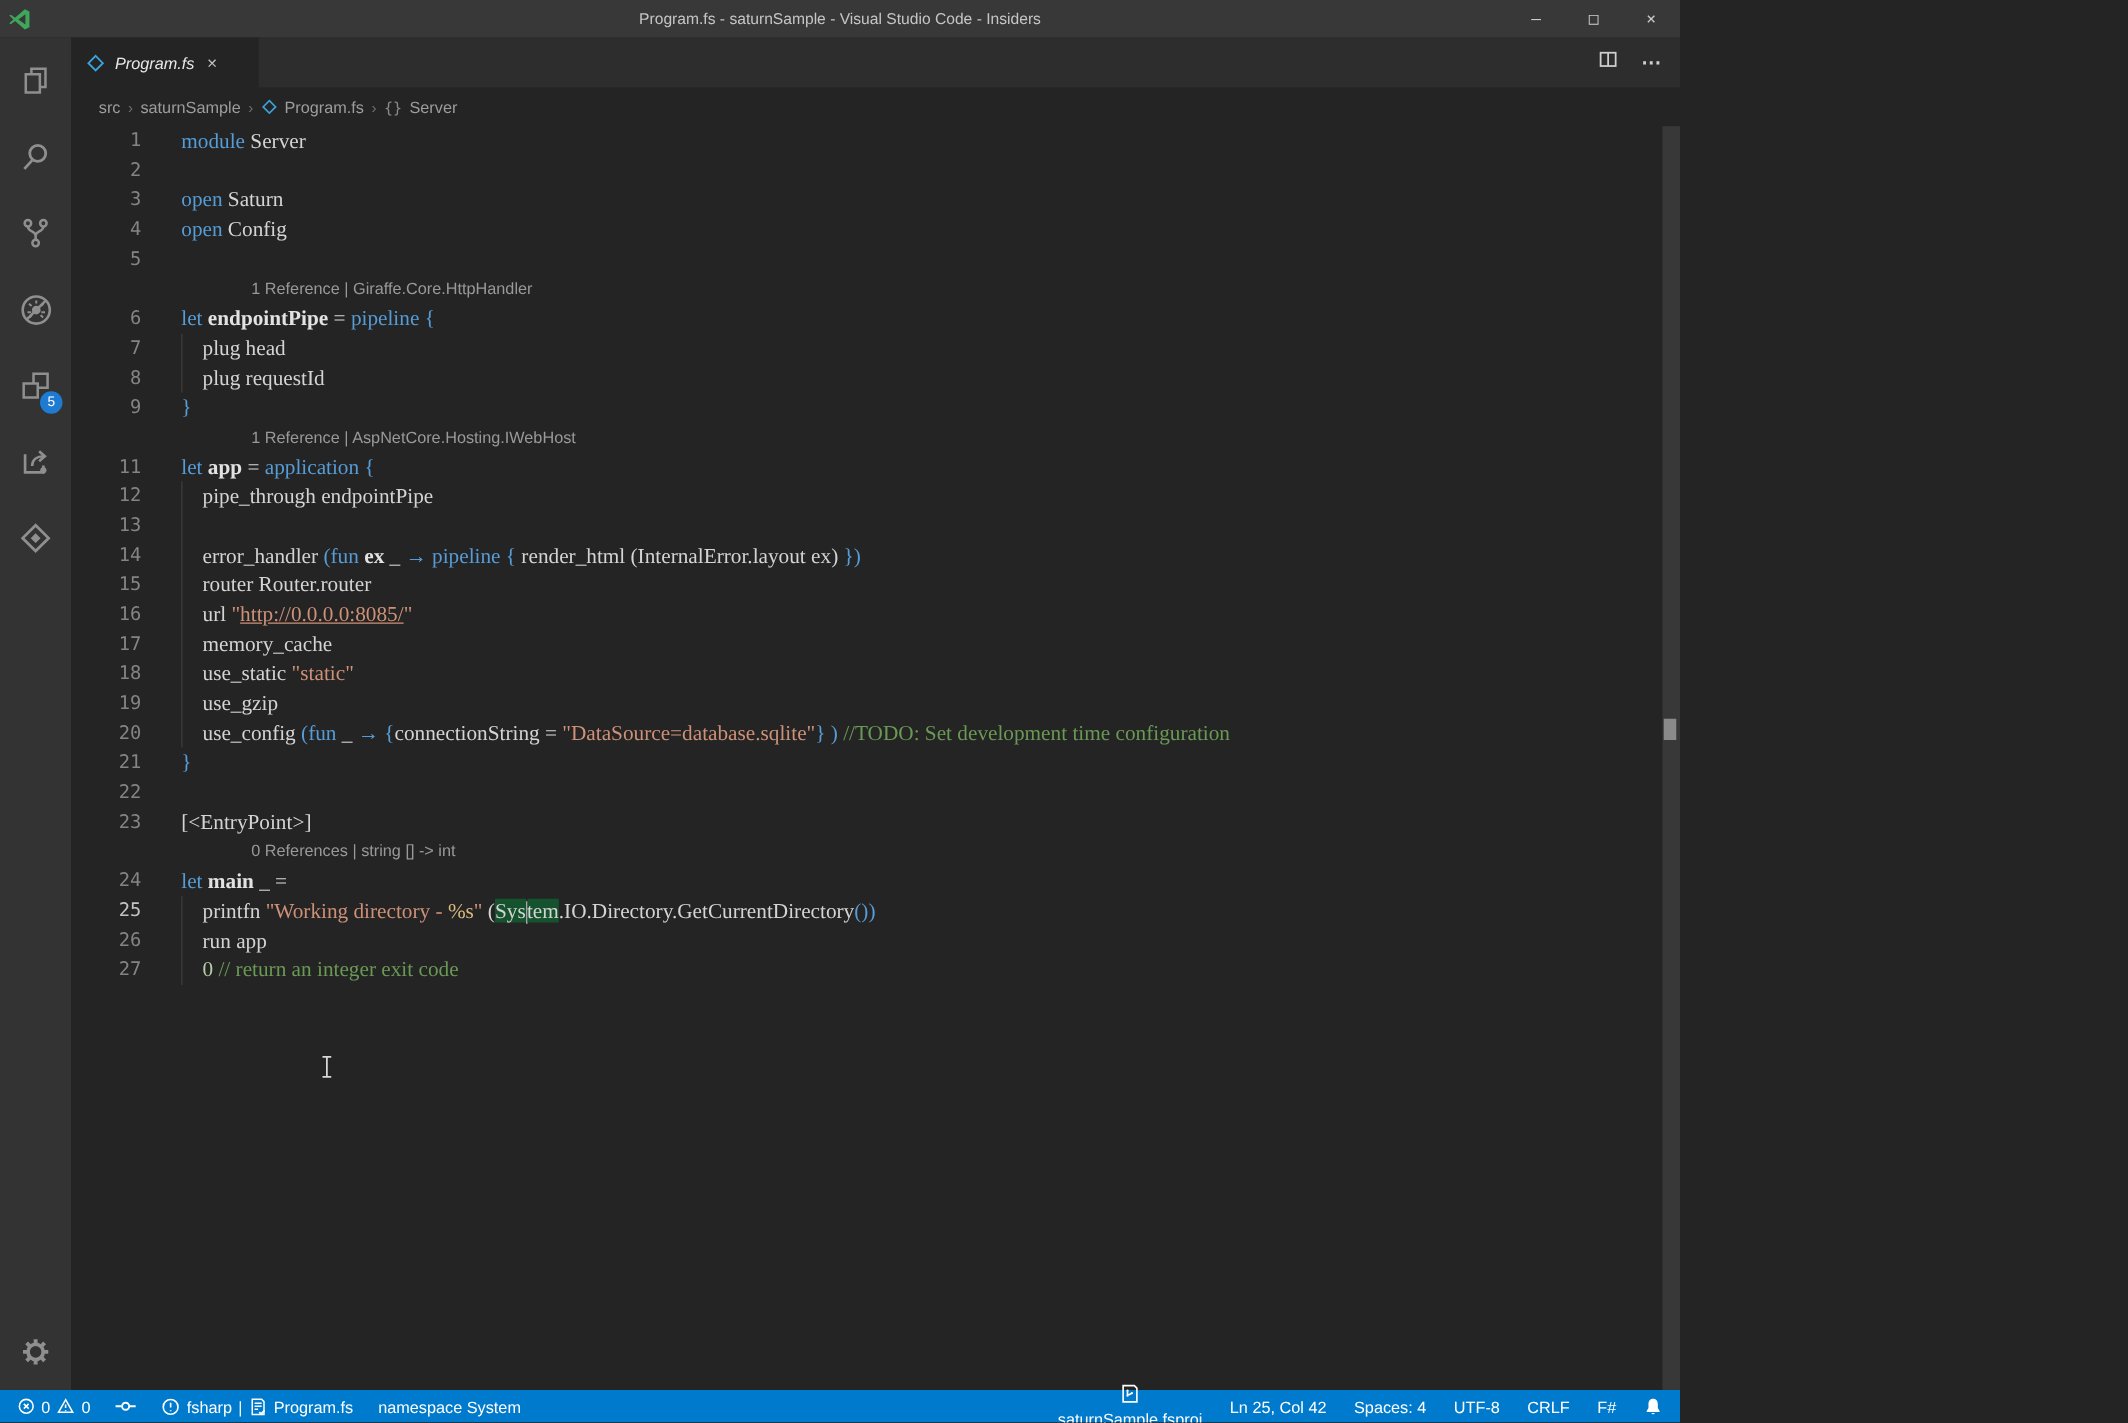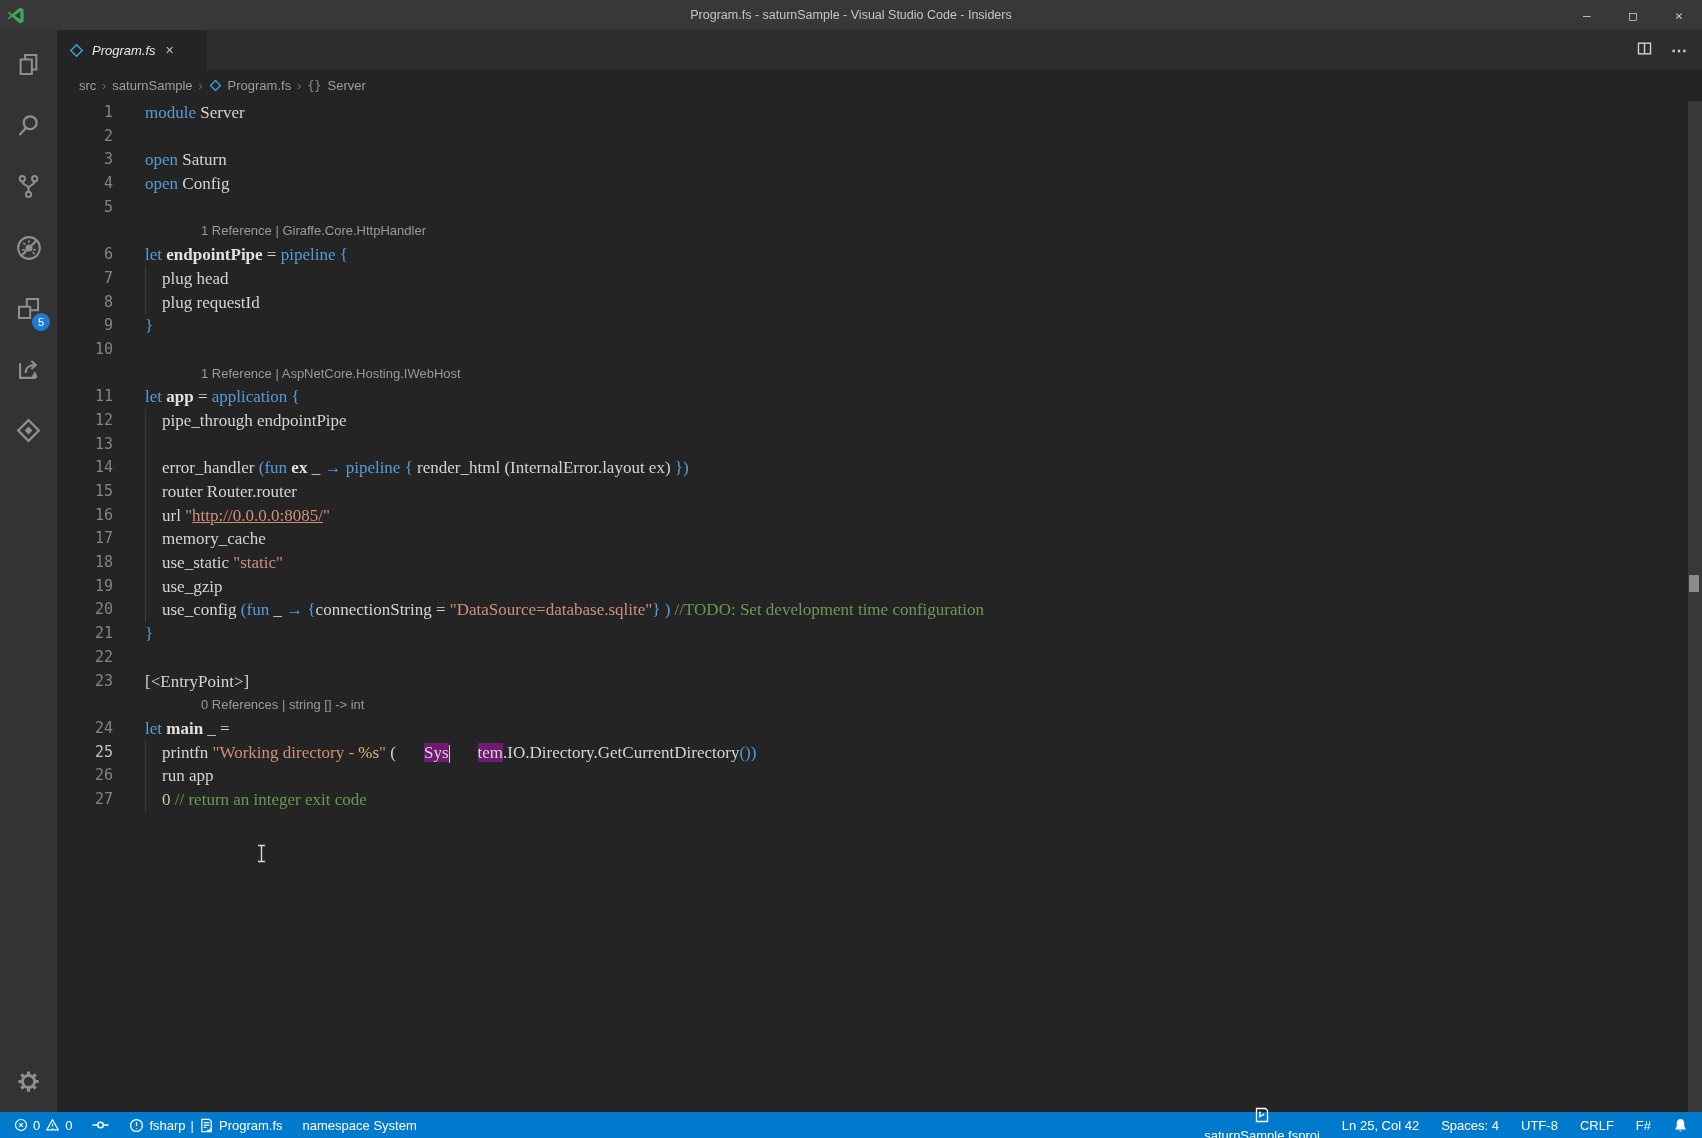--- a/index.html
+++ b/index.html
@@ -1,18 +1,18 @@
 <!DOCTYPE html>
 <html><head>
 <meta charset="utf-8">
 <style>
   * { margin:0; padding:0; box-sizing:border-box; }
   html,body { width:1702px; height:1138px; overflow:hidden; background:#242424;
               font-family:"Liberation Sans", sans-serif; }
-  .window { position:relative; width:1702px; height:1138px; background:#242424; }
+  .window { position:relative; width:1344px; height:1138px; background:#242424; }
 
   
   .titlebar { position:absolute; top:0; left:0; right:0; height:30px; background:#383838;
               display:flex; align-items:center; }
   .titlebar .logo { width:30px; display:flex; justify-content:center; align-items:center; }
   .titlebar .title { position:absolute; left:0; right:0; text-align:center; color:#c5c5c5;
                      font-size:12.5px; pointer-events:none; }
   .win-controls { position:absolute; right:0; top:0; height:30px; display:flex; }
   .win-btn { width:46px; height:30px; display:flex; align-items:center; justify-content:center;
              color:#cccccc; font-size:13px; font-family:"DejaVu Sans Mono",monospace; }
@@ -52,21 +52,21 @@
   .crow.lens { align-items:flex-end; }
   .tk-kw  { color:#569cd6; }
   .tk-def { color:#e2e2e2; font-weight:bold; }
   .tk-pl  { color:#d4d4d4; }
   .tk-pb  { color:#569cd6; }
   .tk-str { color:#ce9178; }
   .tk-lnk { color:#ce9178; text-decoration:underline; }
   .tk-fmt { color:#d7ba7d; }
   .tk-cmt { color:#6a9955; }
   .tk-num { color:#b5cea8; }
-  .tk-hl  { color:#d4d4d4; background:#701a75;margin-left:28px; }
+  .tk-hl  { color:#d4d4d4; background:#14532d; }
   .tk-caret { display:inline-block; width:0; border-left:1.5px solid #d0d0d0; height:18px; vertical-align:middle; }
 
   
   .scrollbar { position:absolute; top:101px; right:0; width:14px; bottom:26px; background:#383838; }
   .ov-marker { position:absolute; top:474px; left:1px; width:10px; height:17px; background:#8a8a8a; }
 
   .mouse-cursor { position:absolute; left:199px; top:743px; }
 
   
   .statusbar { position:absolute; left:0; right:0; bottom:0; height:26px; background:#007acc;
@@ -194,21 +194,20 @@
         <div class="crow"><span class="gut">1</span><span class="code"><span class="tk-kw">module</span><span class="tk-pl"> Server</span></span></div>
         <div class="crow"><span class="gut">2</span><span class="code"></span></div>
         <div class="crow"><span class="gut">3</span><span class="code"><span class="tk-kw">open</span><span class="tk-pl"> Saturn</span></span></div>
         <div class="crow"><span class="gut">4</span><span class="code"><span class="tk-kw">open</span><span class="tk-pl"> Config</span></span></div>
         <div class="crow"><span class="gut">5</span><span class="code"></span></div>
         <div class="crow lens"><span class="gut"></span><span class="lens-text">1 Reference | Giraffe.Core.HttpHandler</span></div>
         <div class="crow"><span class="gut">6</span><span class="code"><span class="tk-kw">let</span><span class="tk-pl"> </span><span class="tk-def">endpointPipe</span><span class="tk-pl"> = </span><span class="tk-kw">pipeline</span><span class="tk-pl"> </span><span class="tk-pb">{</span></span></div>
         <div class="crow"><span class="gut">7</span><span class="code"><span class="guide"></span><span class="tk-pl">    plug head</span></span></div>
         <div class="crow"><span class="gut">8</span><span class="code"><span class="guide"></span><span class="tk-pl">    plug requestId</span></span></div>
         <div class="crow"><span class="gut">9</span><span class="code"><span class="tk-pb">}</span></span></div>
-        <div class="crow"><span class="gut">10</span><span class="code"></span></div>
         <div class="crow lens"><span class="gut"></span><span class="lens-text">1 Reference | AspNetCore.Hosting.IWebHost</span></div>
         <div class="crow"><span class="gut">11</span><span class="code"><span class="tk-kw">let</span><span class="tk-pl"> </span><span class="tk-def">app</span><span class="tk-pl"> = </span><span class="tk-kw">application</span><span class="tk-pl"> </span><span class="tk-pb">{</span></span></div>
         <div class="crow"><span class="gut">12</span><span class="code"><span class="guide"></span><span class="tk-pl">    pipe_through endpointPipe</span></span></div>
         <div class="crow"><span class="gut">13</span><span class="code"><span class="guide"></span></span></div>
         <div class="crow"><span class="gut">14</span><span class="code"><span class="guide"></span><span class="tk-pl">    error_handler </span><span class="tk-pb">(</span><span class="tk-kw">fun</span><span class="tk-pl"> </span><span class="tk-def">ex</span><span class="tk-pl"> _ </span><span class="tk-pb">→ </span><span class="tk-kw">pipeline</span><span class="tk-pl"> </span><span class="tk-pb">{</span><span class="tk-pl"> render_html (InternalError.layout ex) </span><span class="tk-pb">})</span></span></div>
         <div class="crow"><span class="gut">15</span><span class="code"><span class="guide"></span><span class="tk-pl">    router Router.router</span></span></div>
         <div class="crow"><span class="gut">16</span><span class="code"><span class="guide"></span><span class="tk-pl">    url </span><span class="tk-str">"</span><span class="tk-lnk">http://0.0.0.0:8085/</span><span class="tk-str">"</span></span></div>
         <div class="crow"><span class="gut">17</span><span class="code"><span class="guide"></span><span class="tk-pl">    memory_cache</span></span></div>
         <div class="crow"><span class="gut">18</span><span class="code"><span class="guide"></span><span class="tk-pl">    use_static </span><span class="tk-str">"static"</span></span></div>
         <div class="crow"><span class="gut">19</span><span class="code"><span class="guide"></span><span class="tk-pl">    use_gzip</span></span></div>

